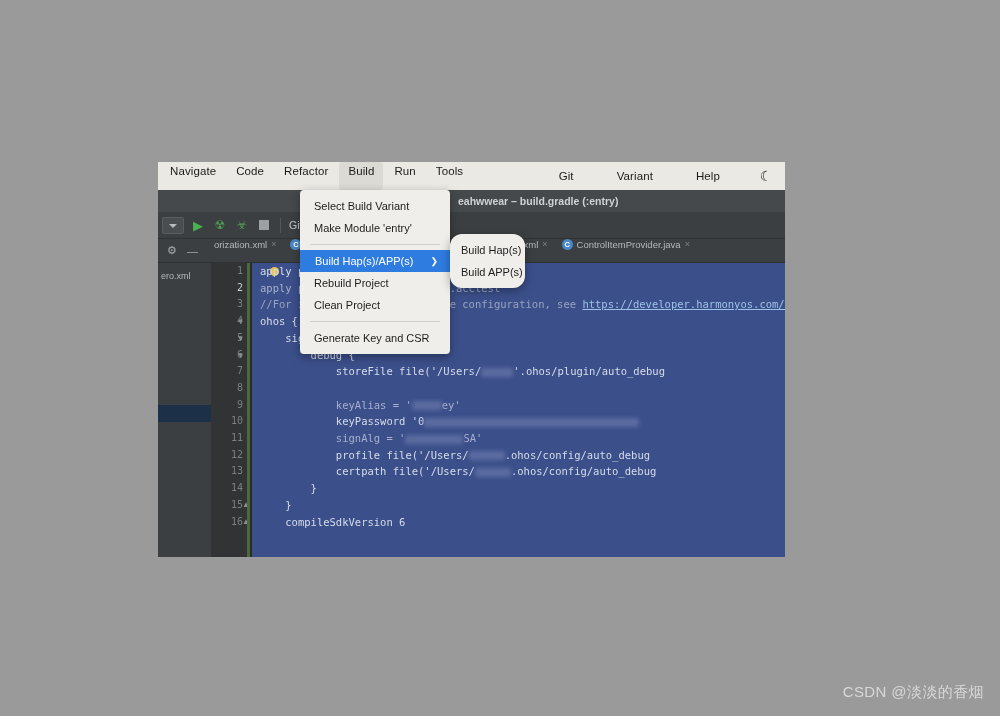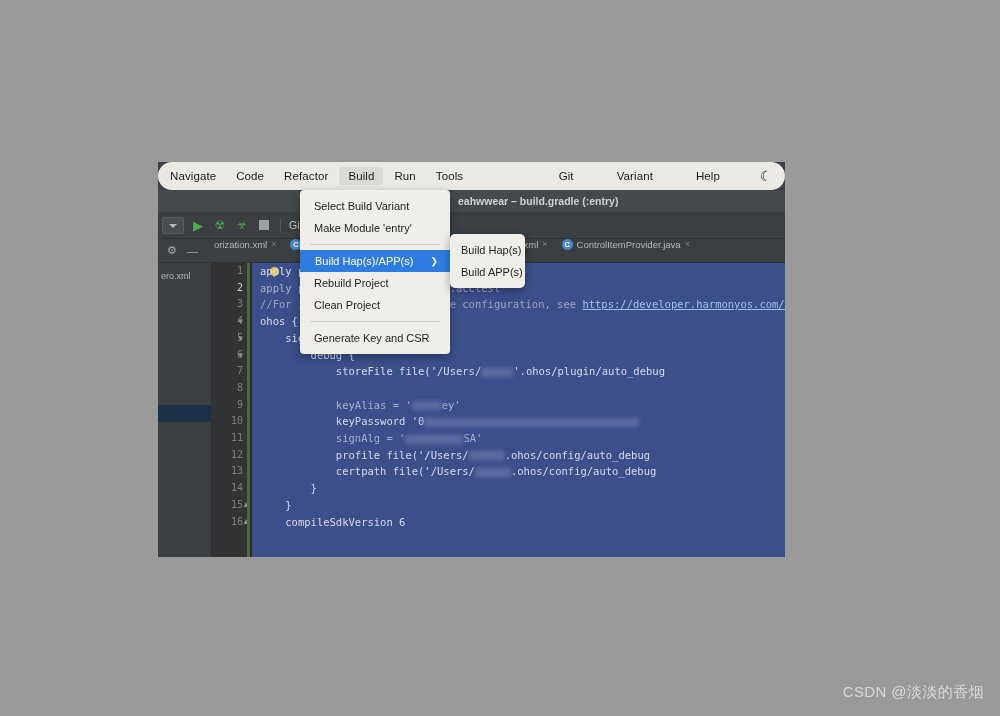--- a/index.html
+++ b/index.html
@@ -25,26 +25,24 @@
     overflow: hidden;
     background: #3c3f41;
   }
 
   
   .menubar {
     position: relative;
     height: 28px;
     background: #ebe9e4;
     display: flex;
-    align-items: center;
     font-size: 11.5px;
     color: #1b1b1b;
     padding-left: 2px;
     z-index: 40;
-    border-radius: 14px;
   }
   .menu-item {
     padding: 3px 9px;
     margin: 0 1px;
     border-radius: 3px;
     white-space: nowrap;
     letter-spacing: .1px;
   }
   .menu-item.active {
     background: #dcdad5;
@@ -327,21 +325,21 @@
     margin: 5px 10px;
   }
 
   
   .submenu {
     position: absolute;
     left: 292px;
     top: 72px;
     width: 75px;
     background: #f0eeea;
-    border-radius: 5px;
+    border-radius: 12px;
     box-shadow: 0 3px 10px rgba(0,0,0,.35);
     padding: 5px 0;
     font-size: 11px;
     color: #1d1d1d;
     z-index: 61;
   }
   .sm-item {
     padding: 4px 8px 4px 11px;
     white-space: nowrap;
     line-height: 14px;

